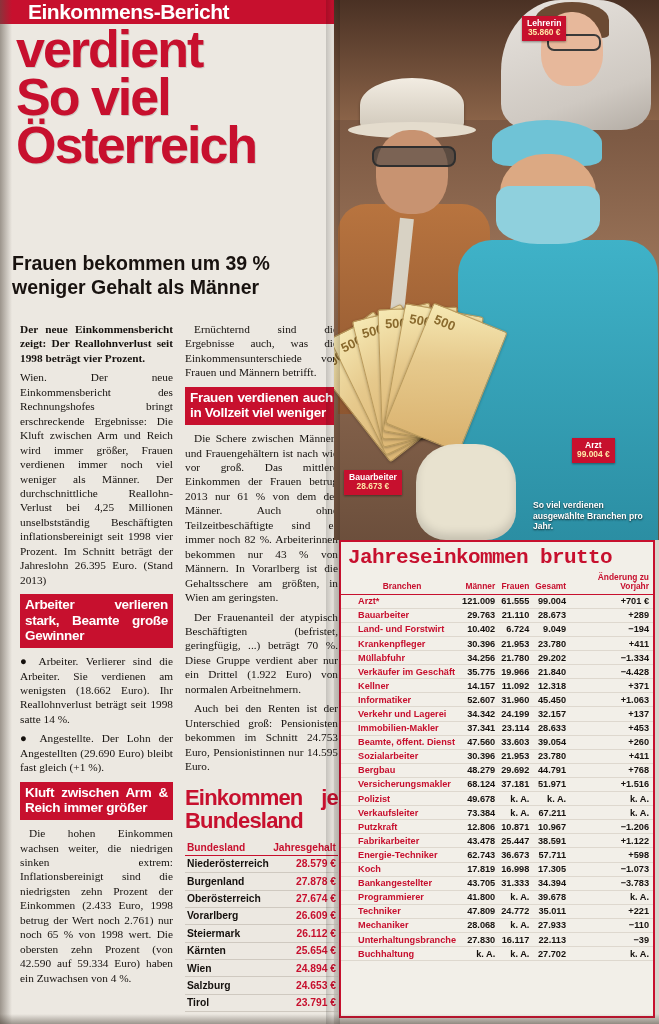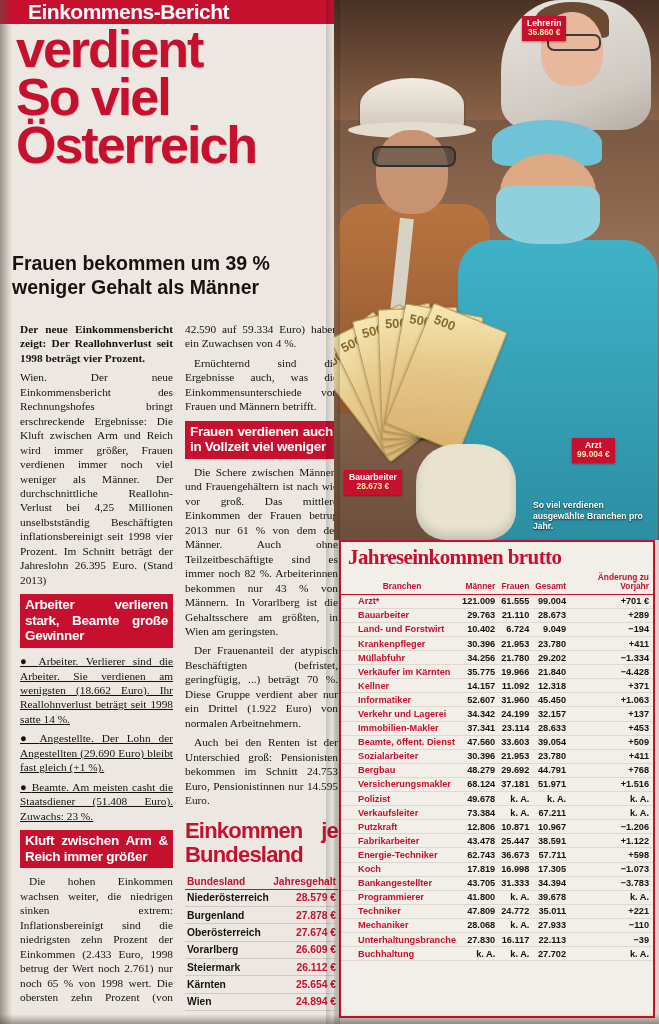--- a/index.html
+++ b/index.html
@@ -96,21 +96,21 @@
     background: #c7102e;
     color: #fff;
     font-family: "Liberation Sans", sans-serif;
     font-weight: bold;
     font-size: 13.5px;
     line-height: 1.16;
     padding: 3px 5px 4px 5px;
     margin: 7px 0 6px 0;
     letter-spacing: -0.3px;
   }
-  .bullet { text-indent: 0; padding-left: 0; text-decoration: underline; }
+  .bullet { text-indent: 0; padding-left: 0; }
 
   .big-sub {
     font-family: "Liberation Sans", sans-serif;
     font-weight: bold;
     color: #c7102e;
     font-size: 22px;
     line-height: 1.05;
     letter-spacing: -0.8px;
     margin: 12px 0 8px 0;
     display: block;
@@ -287,21 +287,21 @@
     position: absolute;
     left: 5px; top: 540px;
     width: 316px;
     height: 478px;
     background: #f2efe8;
     border: 2px solid #c7102e;
     box-sizing: border-box;
     padding: 0;
   }
   #table-title {
-    font-family: Liberation Serif, serif;
+    font-family: Liberation Mono, monospace;
     font-weight: bold;
     color: #c7102e;
     font-size: 21px;
     letter-spacing: -0.6px;
     padding: 4px 0 3px 7px;
     line-height: 1.1;
   }
   #jobs-table {
     width: 100%;
     border-collapse: collapse;
@@ -378,21 +378,20 @@
     <div class="subhead">Frauen bekommen um 39 % weniger Gehalt als Männer</div>
 
     <div class="two-col">
       <p class="lead-bold">Der neue Einkommensbericht zeigt: Der Reallohnverlust seit 1998 beträgt vier Prozent.</p>
       <p>Wien. Der neue Einkommensbericht des Rechnungshofes bringt erschreckende Ergebnisse: Die Kluft zwischen Arm und Reich wird immer größer, Frauen verdienen immer noch viel weniger als Männer. Der durchschnittliche Reallohn-Verlust bei 4,25 Millionen unselbstständig Beschäftigten inflationsbereinigt seit 1998 vier Prozent. Im Schnitt beträgt der Jahreslohn 26.395 Euro. (Stand 2013)</p>
 
       <span class="red-label">Arbeiter verlieren stark, Beamte große Gewinner</span>
 
       <p class="bullet">● <span>Arbeiter. Verlierer sind die Arbeiter. Sie verdienen am wenigsten (18.662 Euro). Ihr Reallohnverlust beträgt seit 1998 satte 14 %.</span></p>
       <p class="bullet">● <span>Angestellte. Der Lohn der Angestellten (29.690 Euro) bleibt fast gleich (+1 %).</span></p>
-      <p class="bullet">● <span>Beamte. Am meisten casht die Staatsdiener (51.408 Euro). Zuwachs: 23 %.</span></p>
 
       <span class="red-label">Kluft zwischen Arm &amp; Reich immer größer</span>
 
       <p class="indent">Die hohen Einkommen wachsen weiter, die niedrigen sinken extrem: Inflationsbereinigt sind die niedrigsten zehn Prozent der Einkommen (2.433 Euro, 1998 betrug der Wert noch 2.761) nur noch 65 % von 1998 wert. Die obersten zehn Prozent (von 42.590 auf 59.334 Euro) haben ein Zuwachsen von 4 %.</p>
 
       <p class="indent">Ernüchternd sind die Ergebnisse auch, was die Einkommensunterschiede von Frauen und Männern betrifft.</p>
 
       <span class="red-label">Frauen verdienen auch in Vollzeit viel weniger</span>
 
       <p class="indent">Die Schere zwischen Männer- und Frauengehältern ist nach wie vor groß. Das mittlere Einkommen der Frauen betrug 2013 nur 61 % von dem der Männer. Auch ohne Teilzeitbeschäftigte sind es immer noch 82 %. Arbeiterinnen bekommen nur 43 % von Männern. In Vorarlberg ist die Gehaltsschere am größten, in Wien am geringsten.</p>
@@ -557,21 +556,21 @@
               <td class="delta">+411</td>
             </tr>
             <tr>
               <td class="job">Müllabfuhr</td>
               <td>34.256</td>
               <td>21.780</td>
               <td>29.202</td>
               <td class="delta">−1.334</td>
             </tr>
             <tr>
-              <td class="job">Verkäufer im Kärnten</td>
+              <td class="job">Verkäufer im Geschäft</td>
               <td>35.775</td>
               <td>19.966</td>
               <td>21.840</td>
               <td class="delta">−4.428</td>
             </tr>
             <tr>
               <td class="job">Kellner</td>
               <td>14.157</td>
               <td>11.092</td>
               <td>12.318</td>
@@ -596,21 +595,21 @@
               <td>37.341</td>
               <td>23.114</td>
               <td>28.633</td>
               <td class="delta">+453</td>
             </tr>
             <tr>
               <td class="job">Beamte, öffent. Dienst</td>
               <td>47.560</td>
               <td>33.603</td>
               <td>39.054</td>
-              <td class="delta">+509</td>
+              <td class="delta">+260</td>
             </tr>
             <tr>
               <td class="job">Sozialarbeiter</td>
               <td>30.396</td>
               <td>21.953</td>
               <td>23.780</td>
               <td class="delta">+411</td>
             </tr>
             <tr>
               <td class="job">Bergbau</td>

